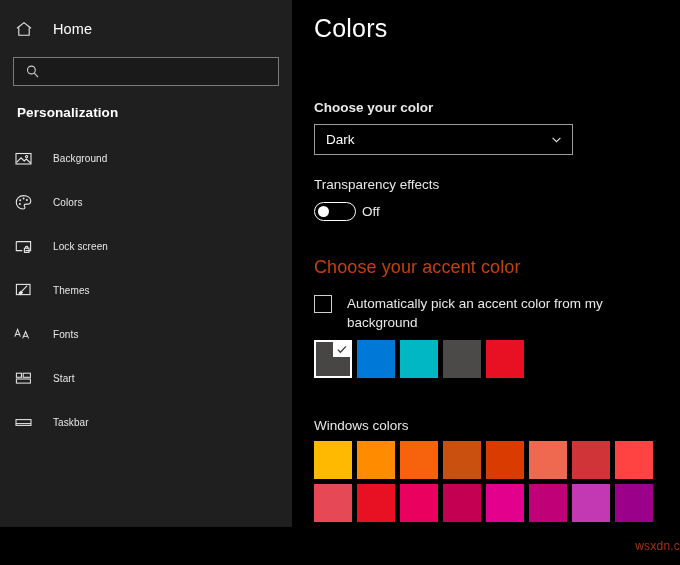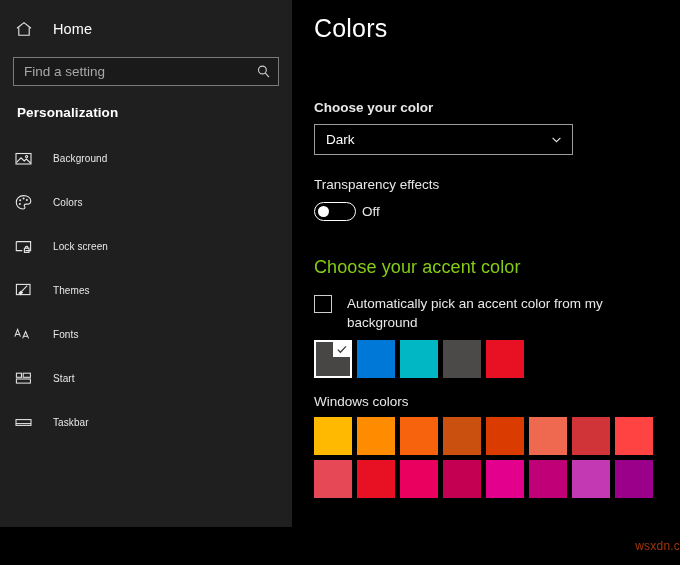--- a/index.html
+++ b/index.html
@@ -200,21 +200,21 @@
     background: #ffffff;
   }
   .toggle-state {
     font-size: 13.5px;
     color: #e8e8e8;
     margin-left: 6px;
   }
 
   .accent-heading {
     font-size: 18px;
-    color: #84cc16;
+    color: #c2410c;
     font-weight: normal;
     margin: 36px 0 0 0;
     letter-spacing: .1px;
   }
 
   .checkbox-row {
     display: flex;
     align-items: flex-start;
     margin-top: 16px;
     max-width: 310px;
@@ -257,21 +257,21 @@
     top: 2px;
     right: 2px;
     width: 17px;
     height: 15px;
     background: #ffffff;
     display: flex;
     align-items: center;
     justify-content: center;
   }
 
-  .label-windows-colors { margin-top: 16px; }
+  .label-windows-colors { margin-top: 40px; }
 
   .swatch-grid {
     margin-top: 8px;
     display: grid;
     grid-template-columns: repeat(8, 38px);
     gap: 5px;
   }
 
   .watermark {
     position: absolute;
@@ -296,21 +296,20 @@
       <span class="home-icon">
         <svg width="20" height="20" viewBox="0 0 20 20" fill="none" stroke="#e8e8e8" stroke-width="1.1">
           <path d="M3 9.2 L10 3.6 L17 9.2"></path>
           <path d="M4.8 8.4 V16.3 H15.2 V8.4"></path>
         </svg>
       </span>
       <span class="home-label">Home</span>
     </div>
 
     <div class="search-wrap">
-      <input class="search-input" type="text" placeholder="Find a setting" style="">
       <span class="search-icon">
         <svg width="15" height="15" viewBox="0 0 15 15" fill="none" stroke="#cfcfcf" stroke-width="1.1">
           <circle cx="6.4" cy="6.0" r="3.9"></circle>
           <path d="M9.4 9.1 L13 13.2"></path>
         </svg>
       </span>
     </div>
 
     <div class="section-title">Personalization</div>
 

